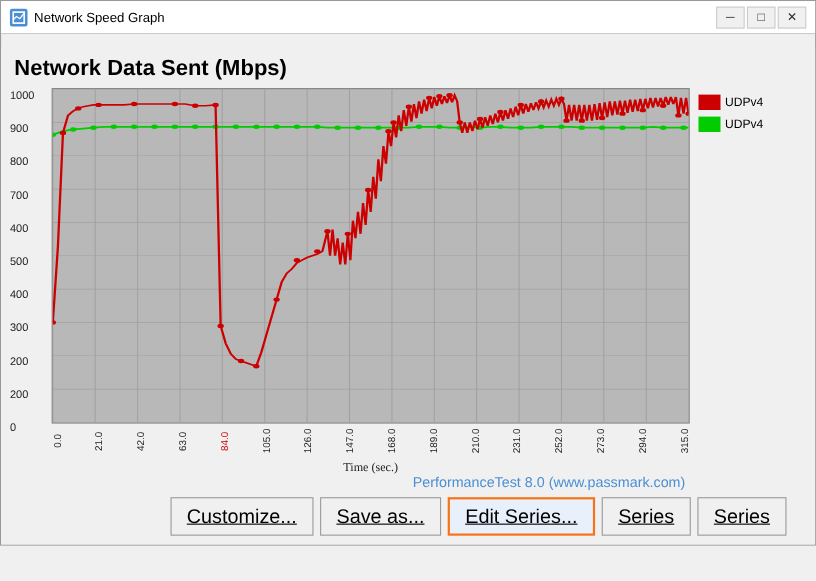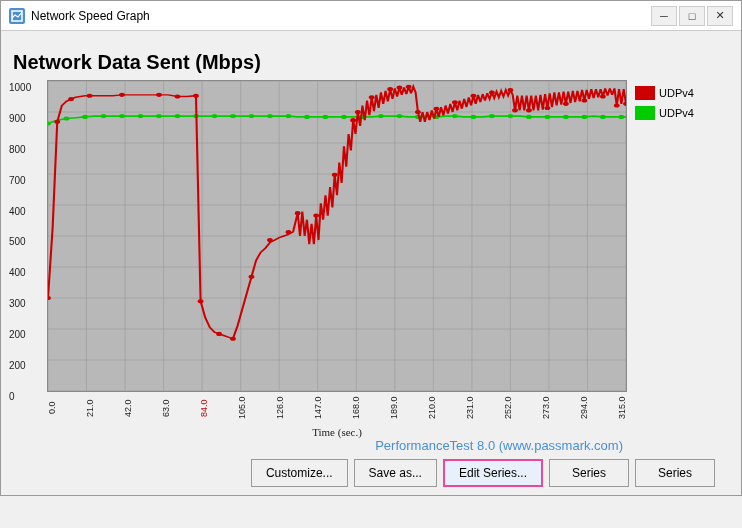--- a/index.html
+++ b/index.html
@@ -103,29 +103,30 @@
     }
     .footer-buttons {
       display: flex;
       justify-content: flex-end;
       gap: 6px;
       padding: 6px 4px 4px 4px;
       flex-shrink: 0;
     }
     .footer-btn {
       padding: 5px 14px;
-      font-size: 12px;
+      font-size: 18px;
       background: #f0f0f0;
       border: 1px solid #999;
       cursor: pointer;
       color: #000;
       min-width: 80px;
+      text-decoration: underline;
     }
     .footer-btn.active {
-      border: 2px solid #ec4899;
+      border: 2px solid #f97316;
       background: #e8f0fb;
     }
     svg.chart-svg {
       position: absolute;
       top: 0; left: 0; right: 0; bottom: 0;
       width: 100%;
       height: 100%;
     }
   </style>
 </head>

